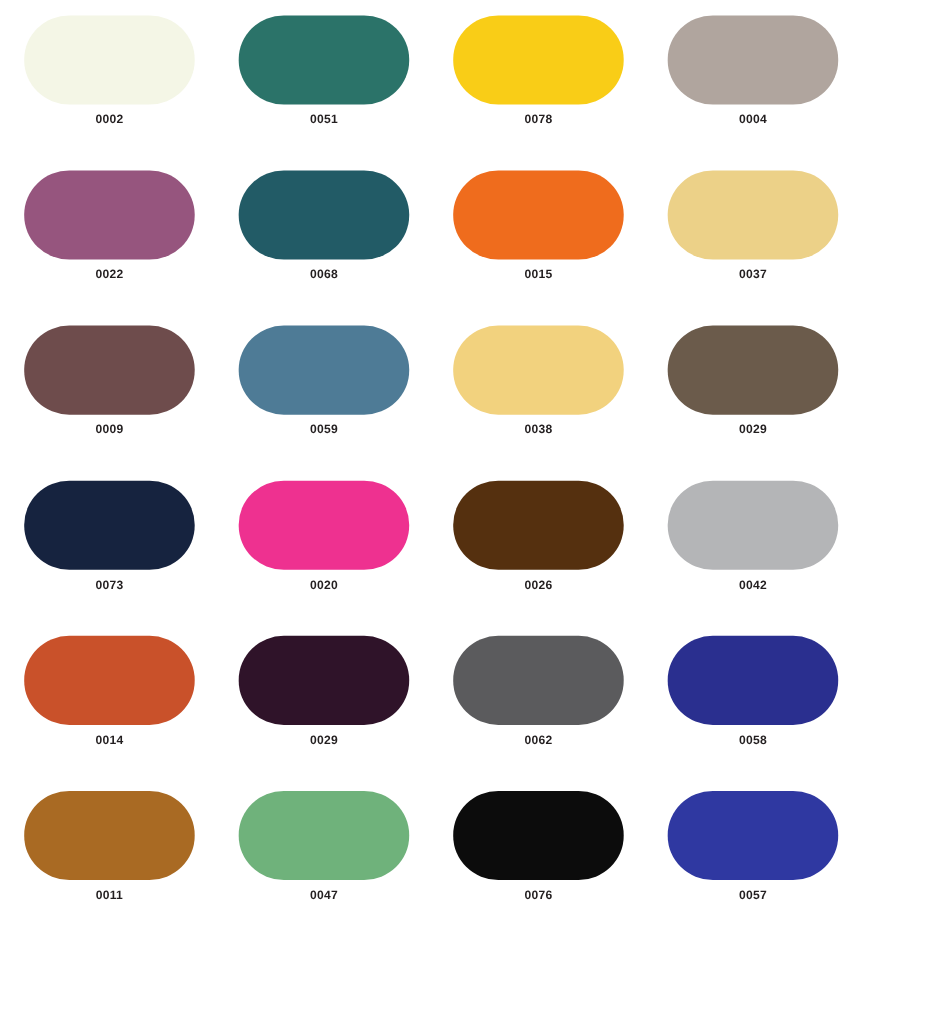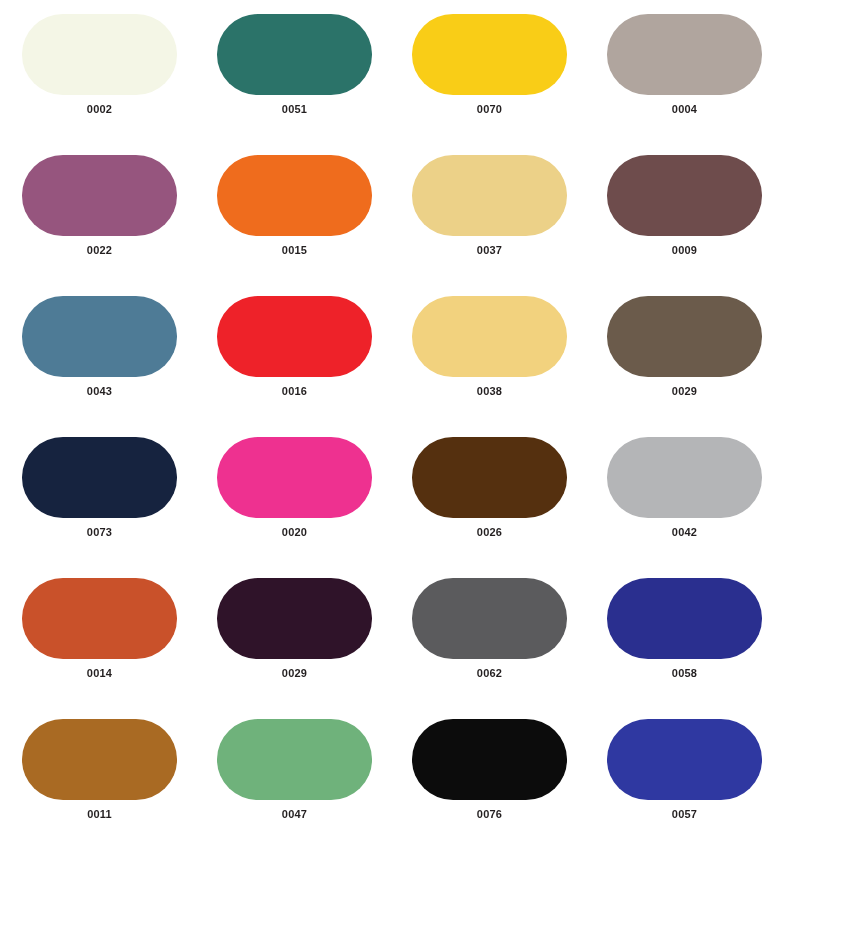--- a/index.html
+++ b/index.html
@@ -54,49 +54,49 @@
     <div class="swatch-cell">
       <div class="swatch-chip" style="background-color: rgb(244, 246, 230);"></div>
       <div class="swatch-label">0002</div>
     </div>
     <div class="swatch-cell">
       <div class="swatch-chip" style="background-color: rgb(43, 115, 105);"></div>
       <div class="swatch-label">0051</div>
     </div>
     <div class="swatch-cell">
       <div class="swatch-chip" style="background-color: rgb(249, 205, 23);"></div>
-      <div class="swatch-label">0070</div>
+      <div class="swatch-label">0078</div>
     </div>
     <div class="swatch-cell">
       <div class="swatch-chip" style="background-color: rgb(176, 165, 158);"></div>
       <div class="swatch-label">0004</div>
     </div>
     <div class="swatch-cell">
       <div class="swatch-chip" style="background-color: rgb(150, 85, 126);"></div>
       <div class="swatch-label">0022</div>
+    </div>
+    <div class="swatch-cell">
+      <div class="swatch-chip" style="background-color: rgb(34, 91, 102);"></div>
+      <div class="swatch-label">0068</div>
     </div>
     <div class="swatch-cell">
       <div class="swatch-chip" style="background-color: rgb(239, 108, 29);"></div>
       <div class="swatch-label">0015</div>
     </div>
     <div class="swatch-cell">
       <div class="swatch-chip" style="background-color: rgb(236, 209, 136);"></div>
       <div class="swatch-label">0037</div>
     </div>
     <div class="swatch-cell">
       <div class="swatch-chip" style="background-color: rgb(110, 76, 76);"></div>
       <div class="swatch-label">0009</div>
     </div>
     <div class="swatch-cell">
       <div class="swatch-chip" style="background-color: rgb(78, 123, 150);"></div>
-      <div class="swatch-label">0043</div>
-    </div>
-    <div class="swatch-cell">
-      <div class="swatch-chip" style="background-color: rgb(238, 34, 41);"></div>
-      <div class="swatch-label">0016</div>
+      <div class="swatch-label">0059</div>
     </div>
     <div class="swatch-cell">
       <div class="swatch-chip" style="background-color: rgb(242, 210, 126);"></div>
       <div class="swatch-label">0038</div>
     </div>
     <div class="swatch-cell">
       <div class="swatch-chip" style="background-color: rgb(107, 91, 75);"></div>
       <div class="swatch-label">0029</div>
     </div>
     <div class="swatch-cell">

